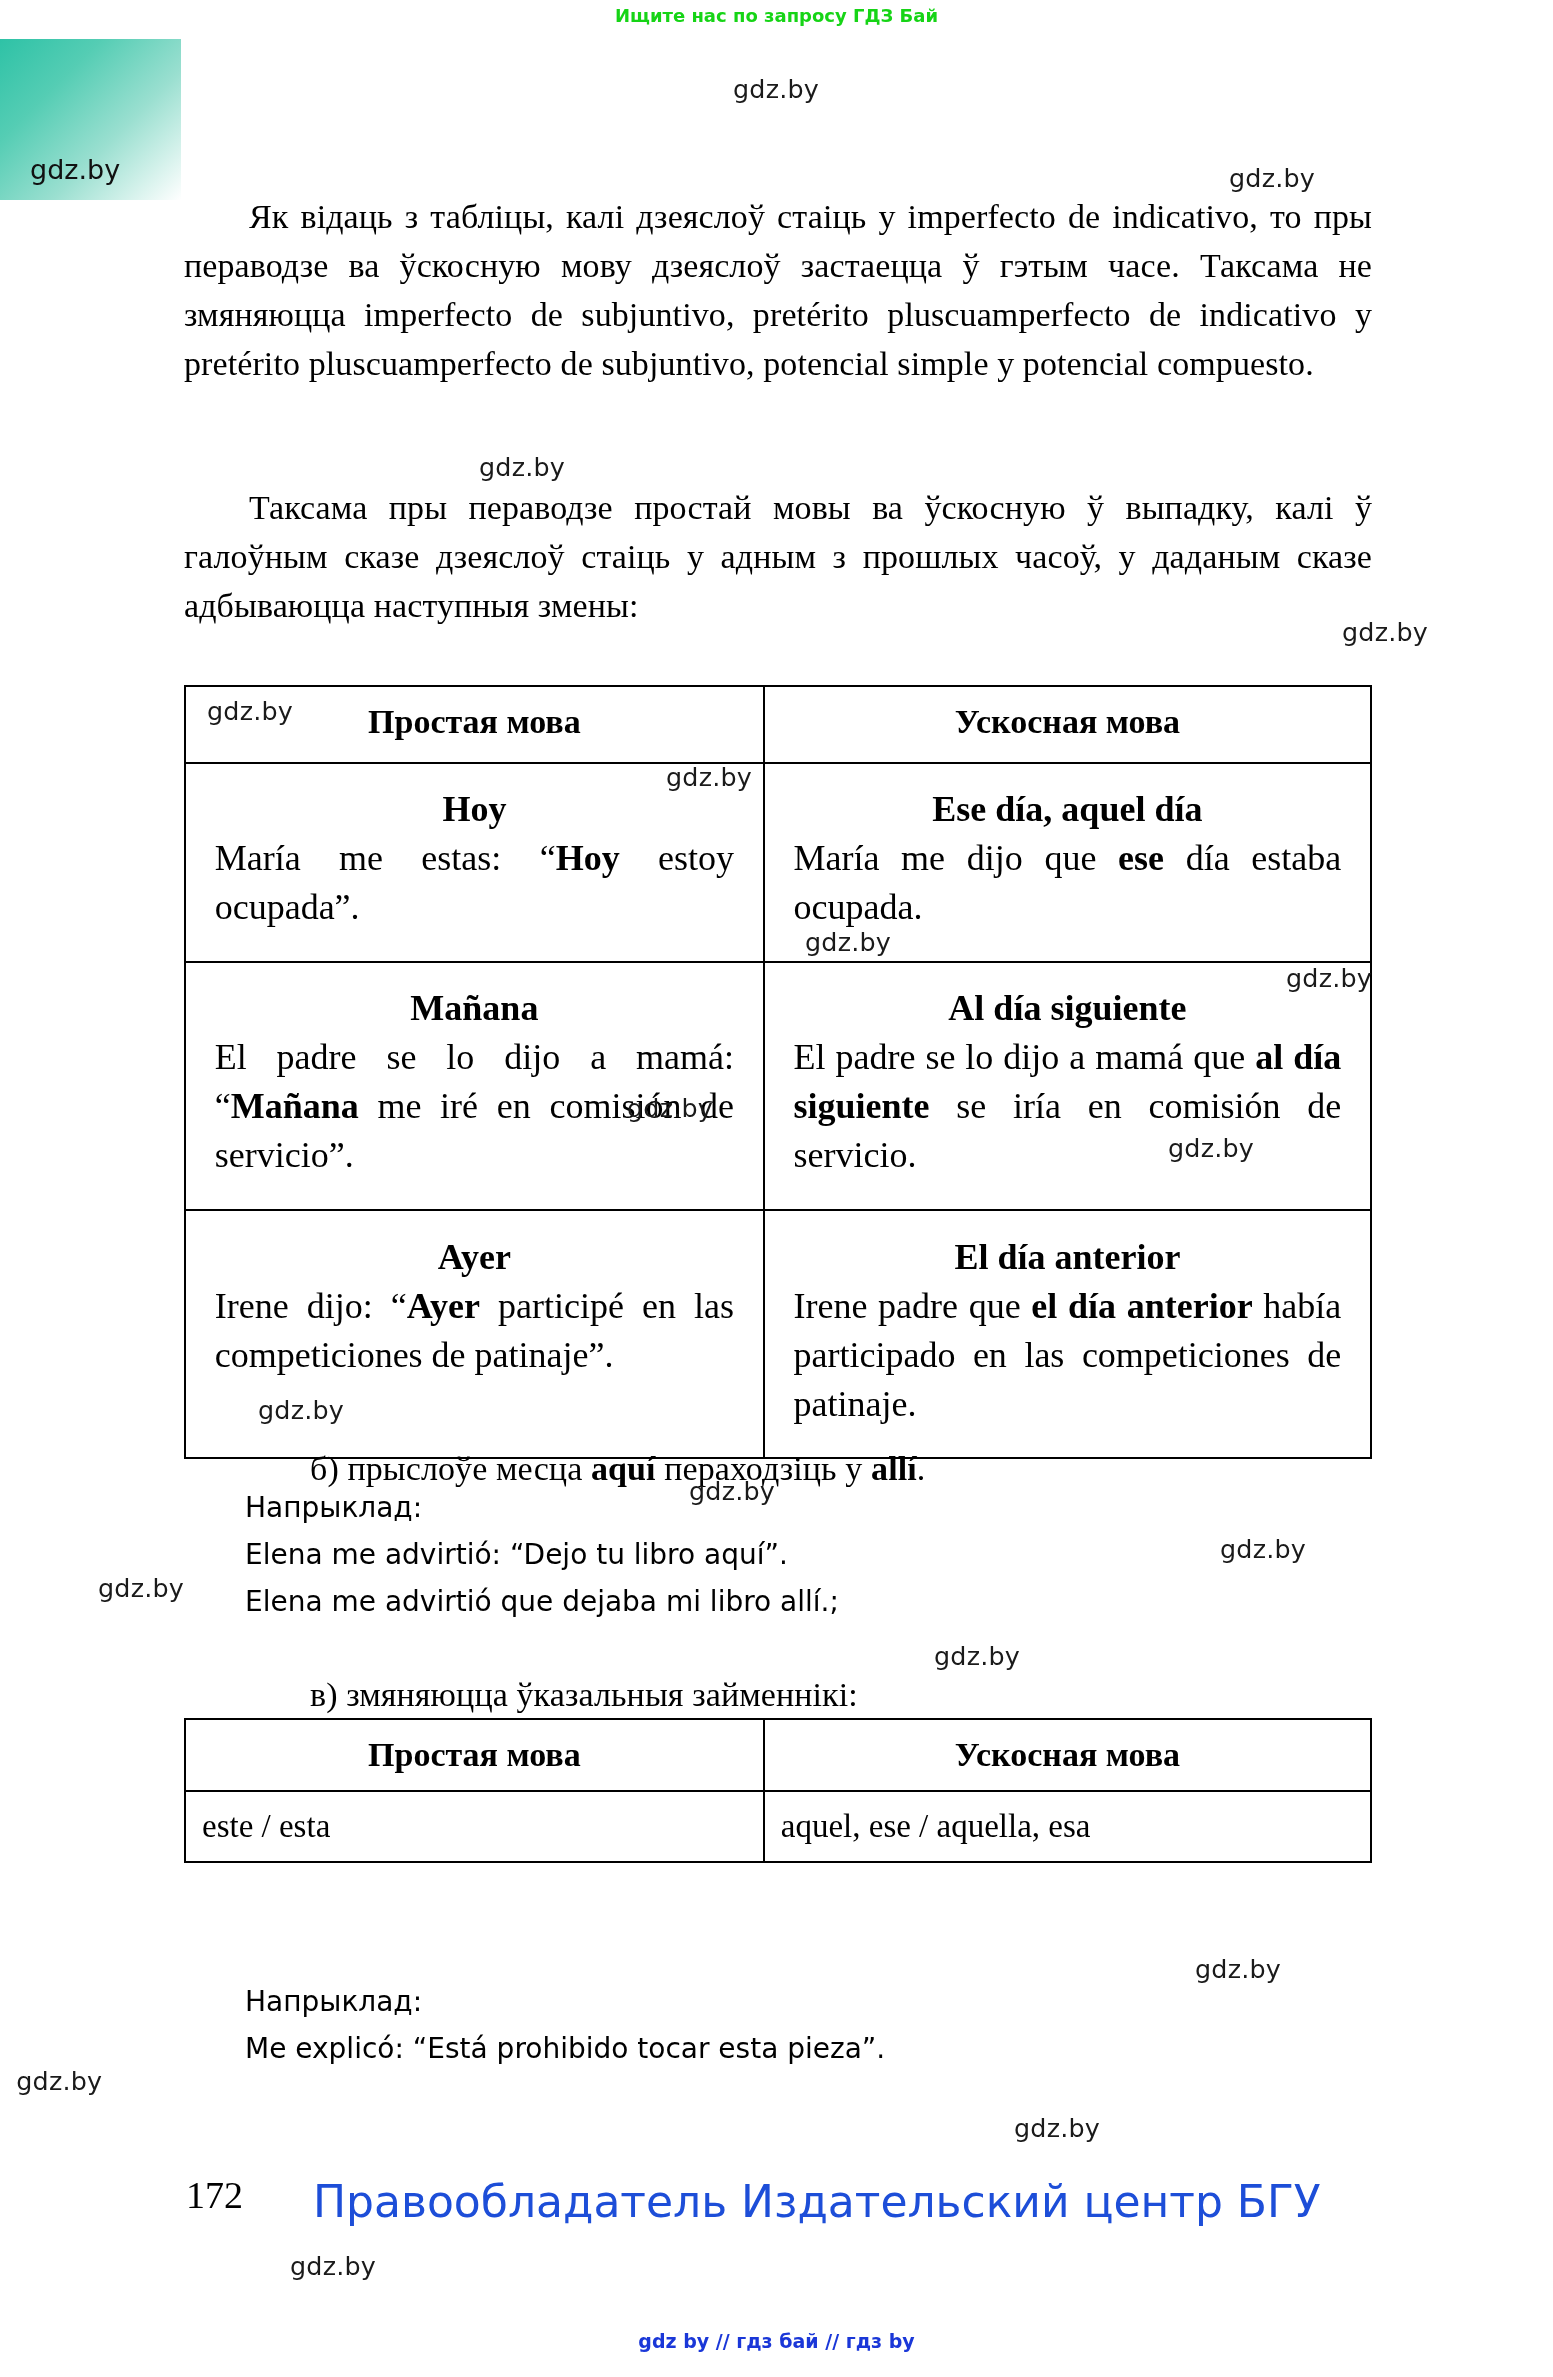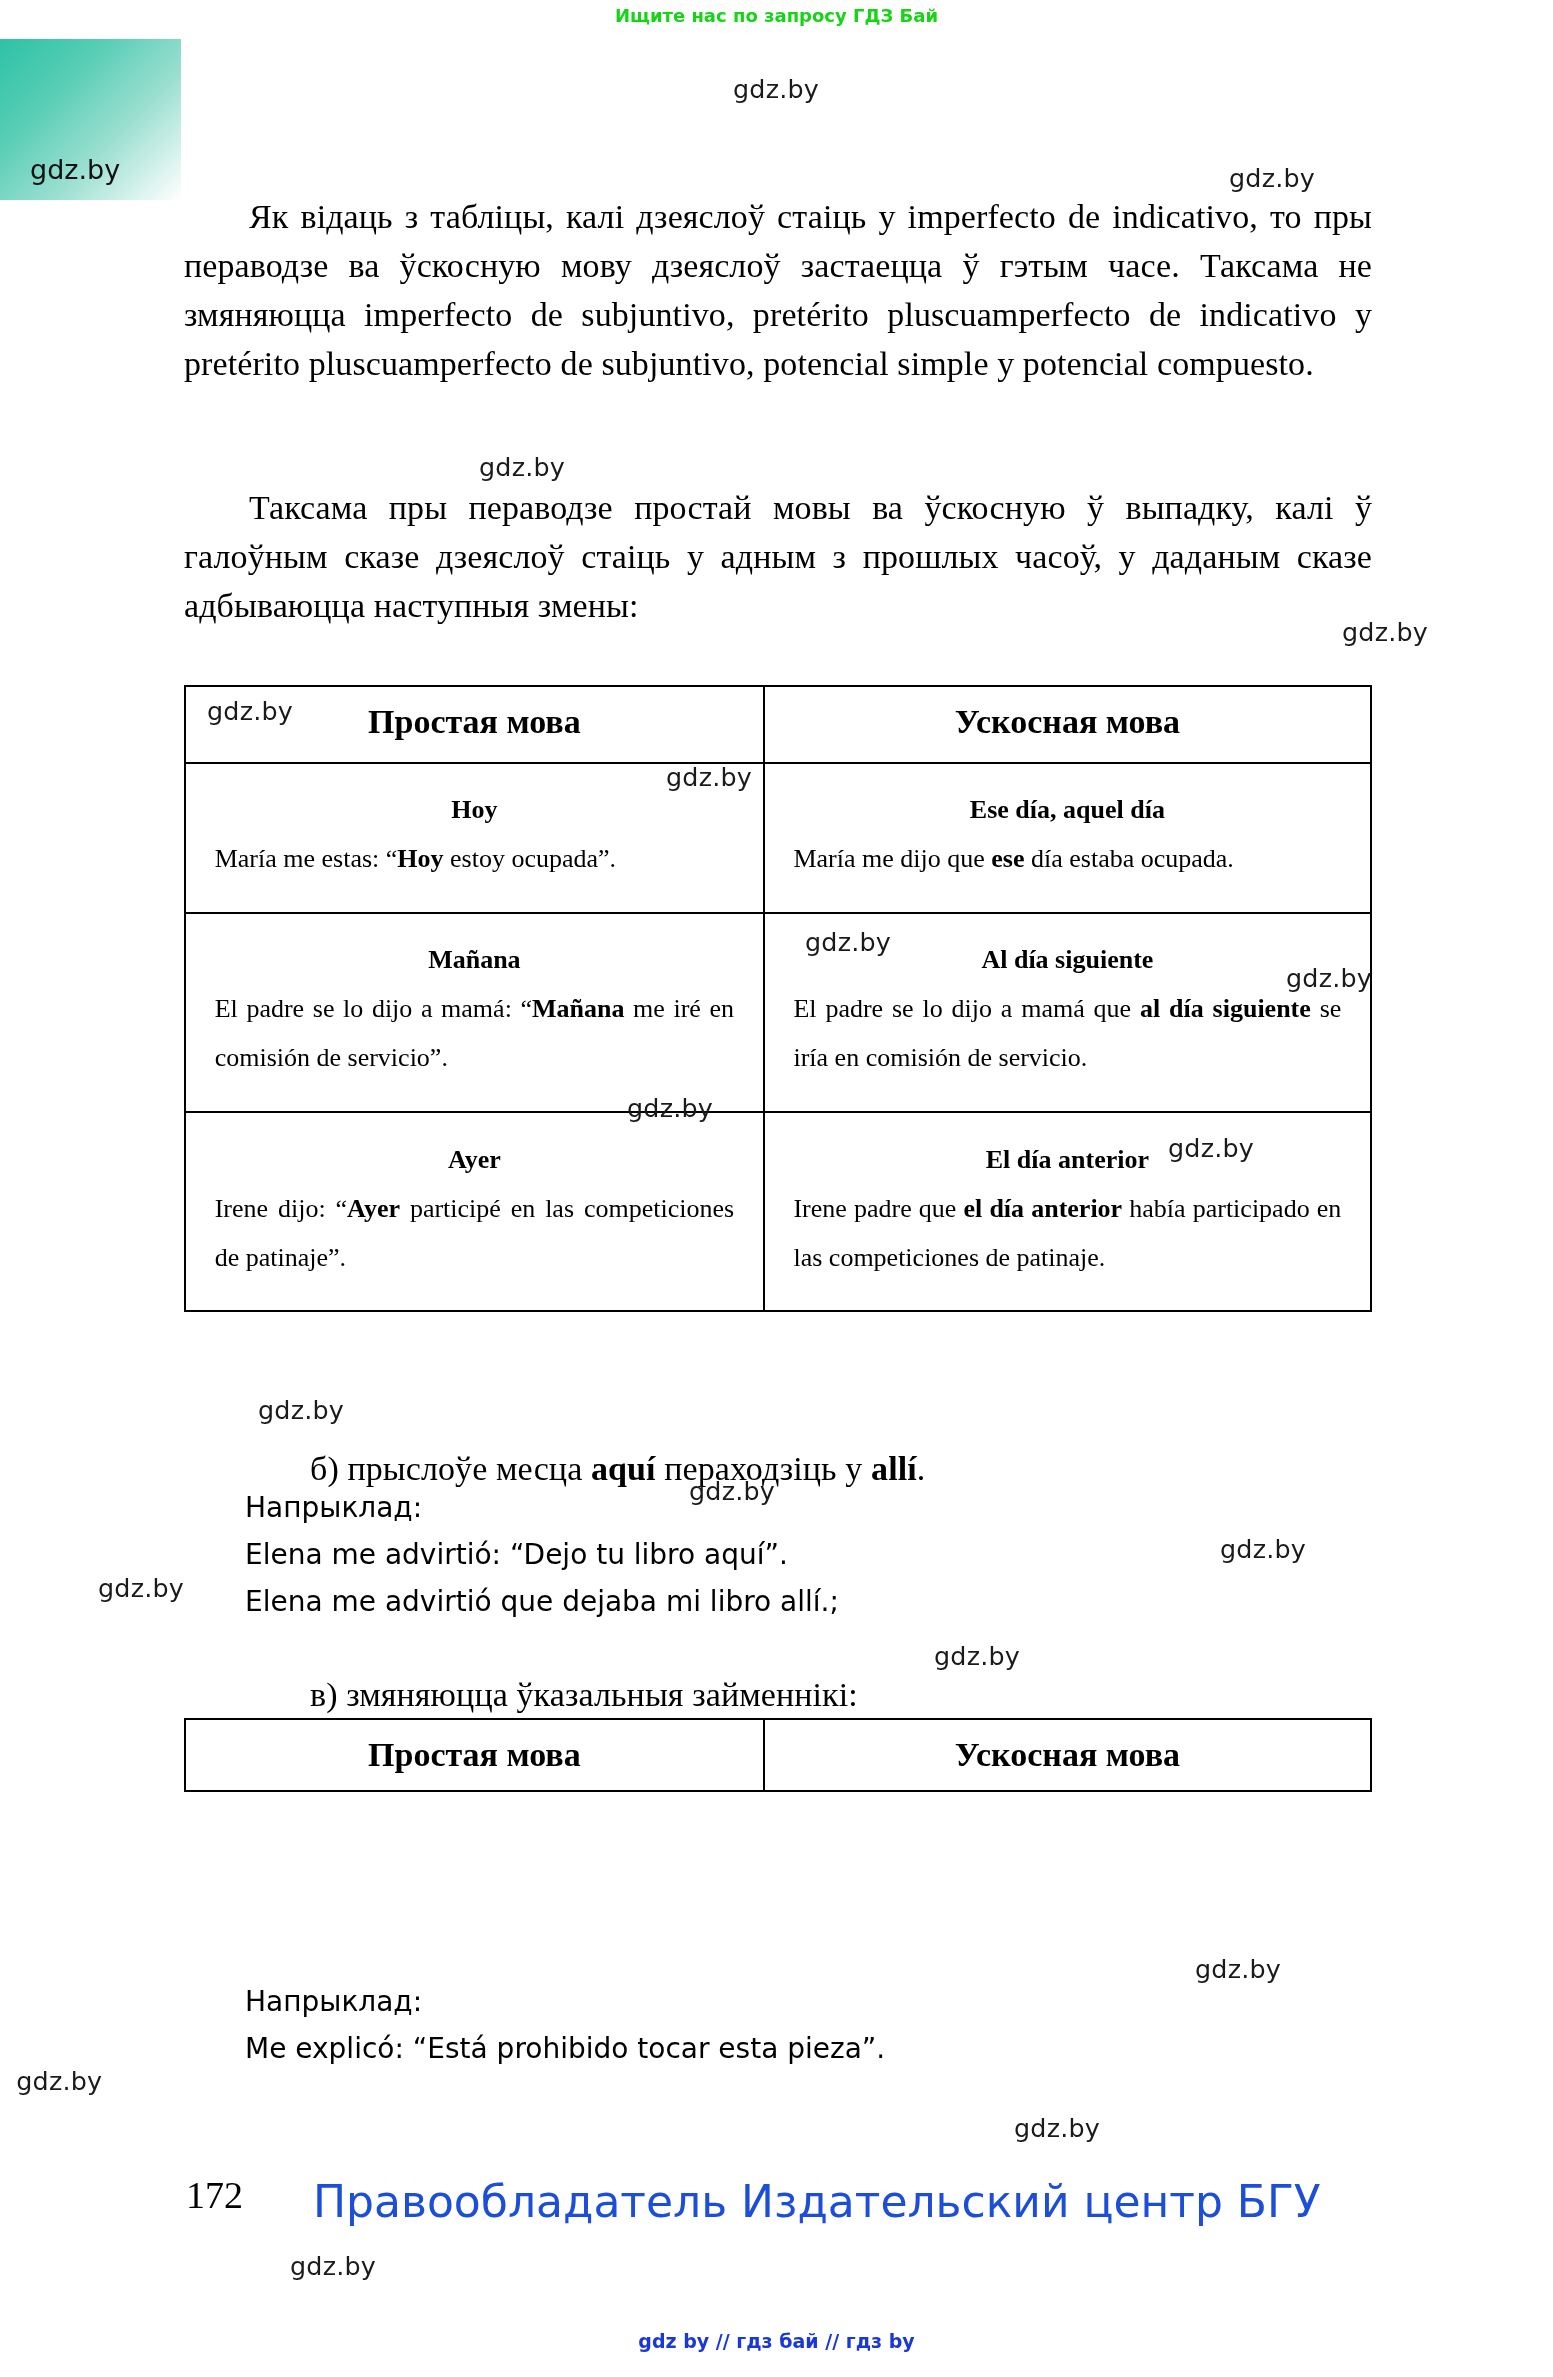--- a/index.html
+++ b/index.html
@@ -116,21 +116,21 @@
     width: 1188px;
   }
   .t1 th {
     height: 77px;
     text-align: center;
     vertical-align: middle;
     font-size: 34px;
     font-weight: bold;
   }
   .t1 td {
-    font-size: 26px;
+    font-size: 36px;
     line-height: 49px;
   }
   .t1 .cellwrap { padding: 5.4px 12.7px 12.7px 12.7px; }
   .t1 .hd {
     text-align: center;
     font-weight: bold;
     display: block;
     line-height: 49px;
   }
   .t1 .sent {
@@ -259,20 +259,24 @@
           <col style="width:48.8%">
           <col style="width:51.2%">
         </colgroup>
       <thead>
         <tr>
           <th>Простая мова</th>
           <th>Ускосная мова</th>
         </tr>
       </thead>
       <tbody>
+        <tr>
+          <td>este / esta</td>
+          <td>aquel, ese / aquella, esa</td>
+        </tr>
       </tbody>
     </table>
   </div>
 
   <div class="examples ex-block2">
     <div>Напрыклад:</div>
     <div>Me explicó: “Está prohibido tocar esta pieza”.</div>
   </div>
 
   <div class="page-num">172</div>

